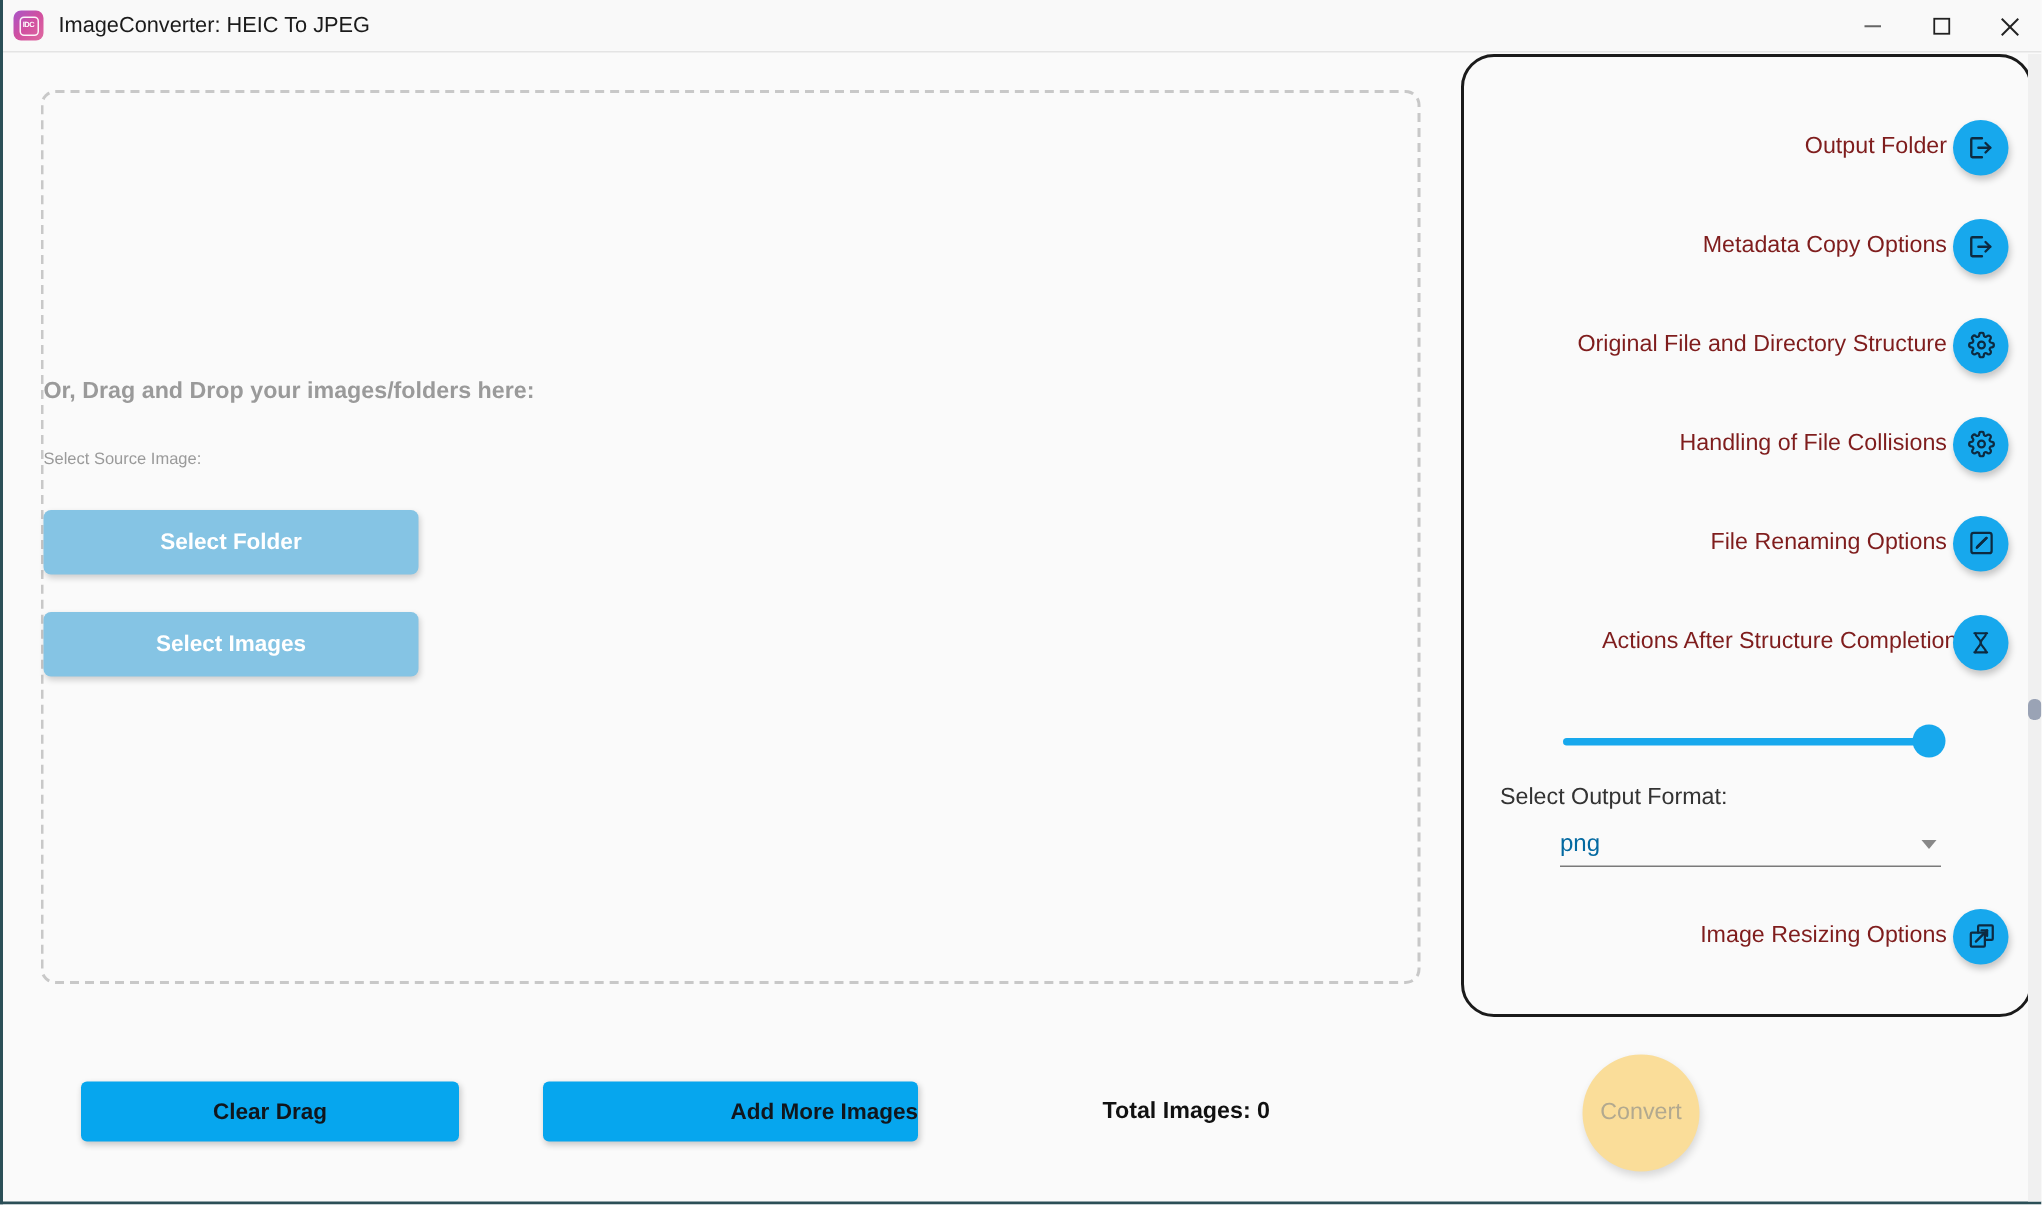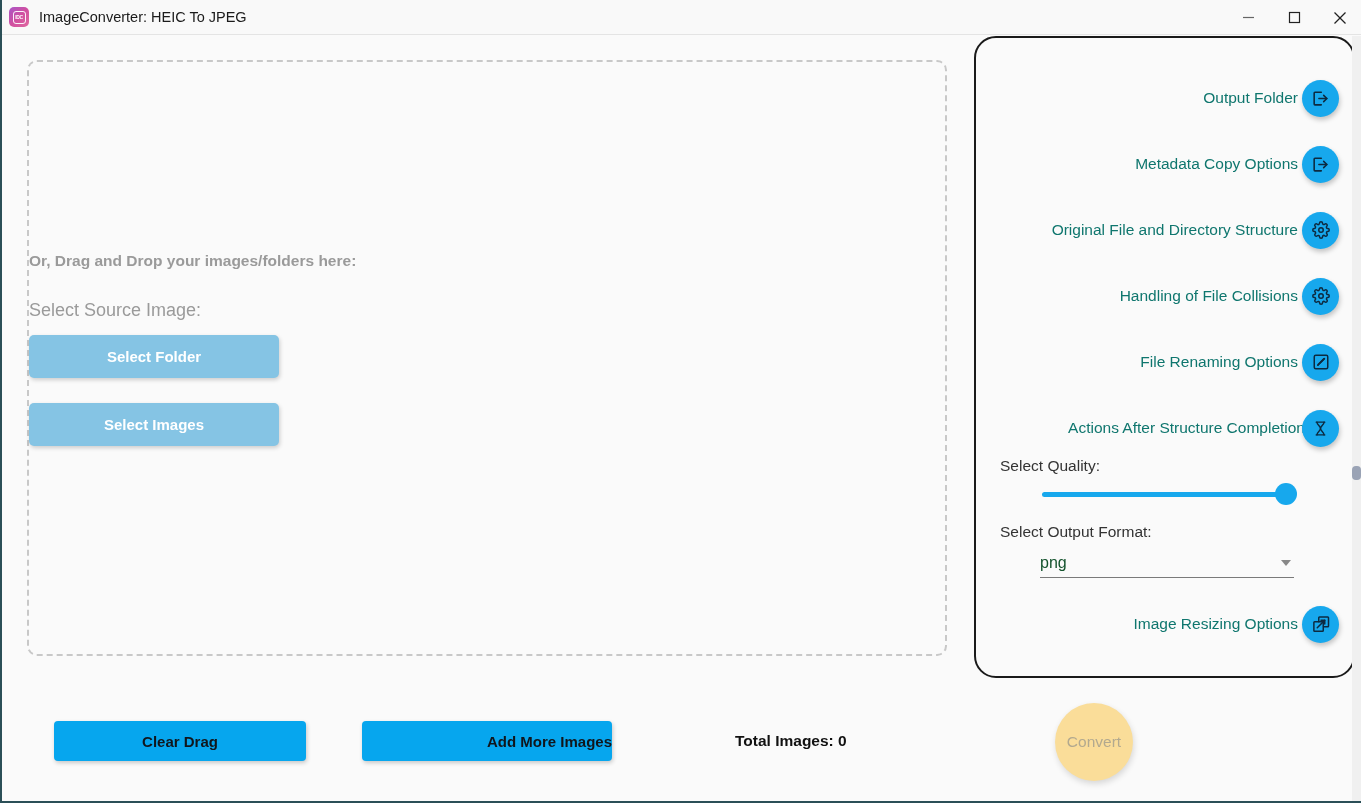--- a/index.html
+++ b/index.html
@@ -99,23 +99,23 @@
     flex-direction: column;
   }
 
   .dz-title {
     font-size: 15.5px;
     font-weight: bold;
     color: #9a9a9a;
     margin-bottom: 30px;
   }
   .dz-sub {
-    font-size: 18px;
+    font-size: 11px;
     color: #9a9a9a;
-    margin-bottom: 14px;
+    margin-bottom: 28px;
   }
 
   .lightbtn {
     width: 250px;
     height: 43px;
     background: #85c4e4;
     border: none;
     border-radius: 5px;
     color: #ffffff;
     font-size: 15px;
@@ -143,21 +143,21 @@
     left: 0;
     width: 100%;
     height: 40px;
     display: flex;
     align-items: center;
   }
   .opt-label {
     position: absolute;
     right: 55px;
     font-size: 15.5px;
-    color: #0f766e;
+    color: #7f1d1d;
     white-space: nowrap;
   }
   .icon-btn {
     position: absolute;
     right: 14px;
     width: 37px;
     height: 37px;
     border-radius: 50%;
     background: #17a8ed;
     display: flex;
@@ -207,21 +207,21 @@
     left: 64px;
     width: 254px;
     height: 30px;
     border-bottom: 1.5px solid #7a7a7a;
     display: flex;
     align-items: center;
     cursor: pointer;
   }
   .dd-value {
     font-size: 16px;
-    color: #14532d;
+    color: #0369a1;
   }
   .dd-arrow {
     position: absolute;
     right: 3px;
     width: 0; height: 0;
     border-left: 5.5px solid transparent;
     border-right: 5.5px solid transparent;
     border-top: 6px solid #888888;
   }
 
@@ -386,23 +386,20 @@
       <button class="icon-btn">
         <svg width="17" height="17" viewBox="0 0 24 24" fill="none" stroke="#0d2a40" stroke-width="2" stroke-linecap="round" stroke-linejoin="round">
           <line x1="6" y1="3" x2="18" y2="3"></line>
           <line x1="6" y1="21" x2="18" y2="21"></line>
           <path d="M7 3c0 4 5 5.5 5 9s-5 5-5 9"></path>
           <path d="M17 3c0 4-5 5.5-5 9s5 5 5 9"></path>
         </svg>
       </button>
     </div>
 
-    <div class="opt-row" style="top:414px; height:28px;">
-      <div class="slider-label">Select Quality:</div>
-    </div>
     <div class="opt-row" style="top:444px; height:24px;">
       <div class="slider-wrap">
         <div class="slider-track"></div>
         <div class="slider-thumb"></div>
       </div>
     </div>
 
     <div class="opt-row" style="top:480px; height:28px;">
       <div class="slider-label">Select Output Format:</div>
     </div>

